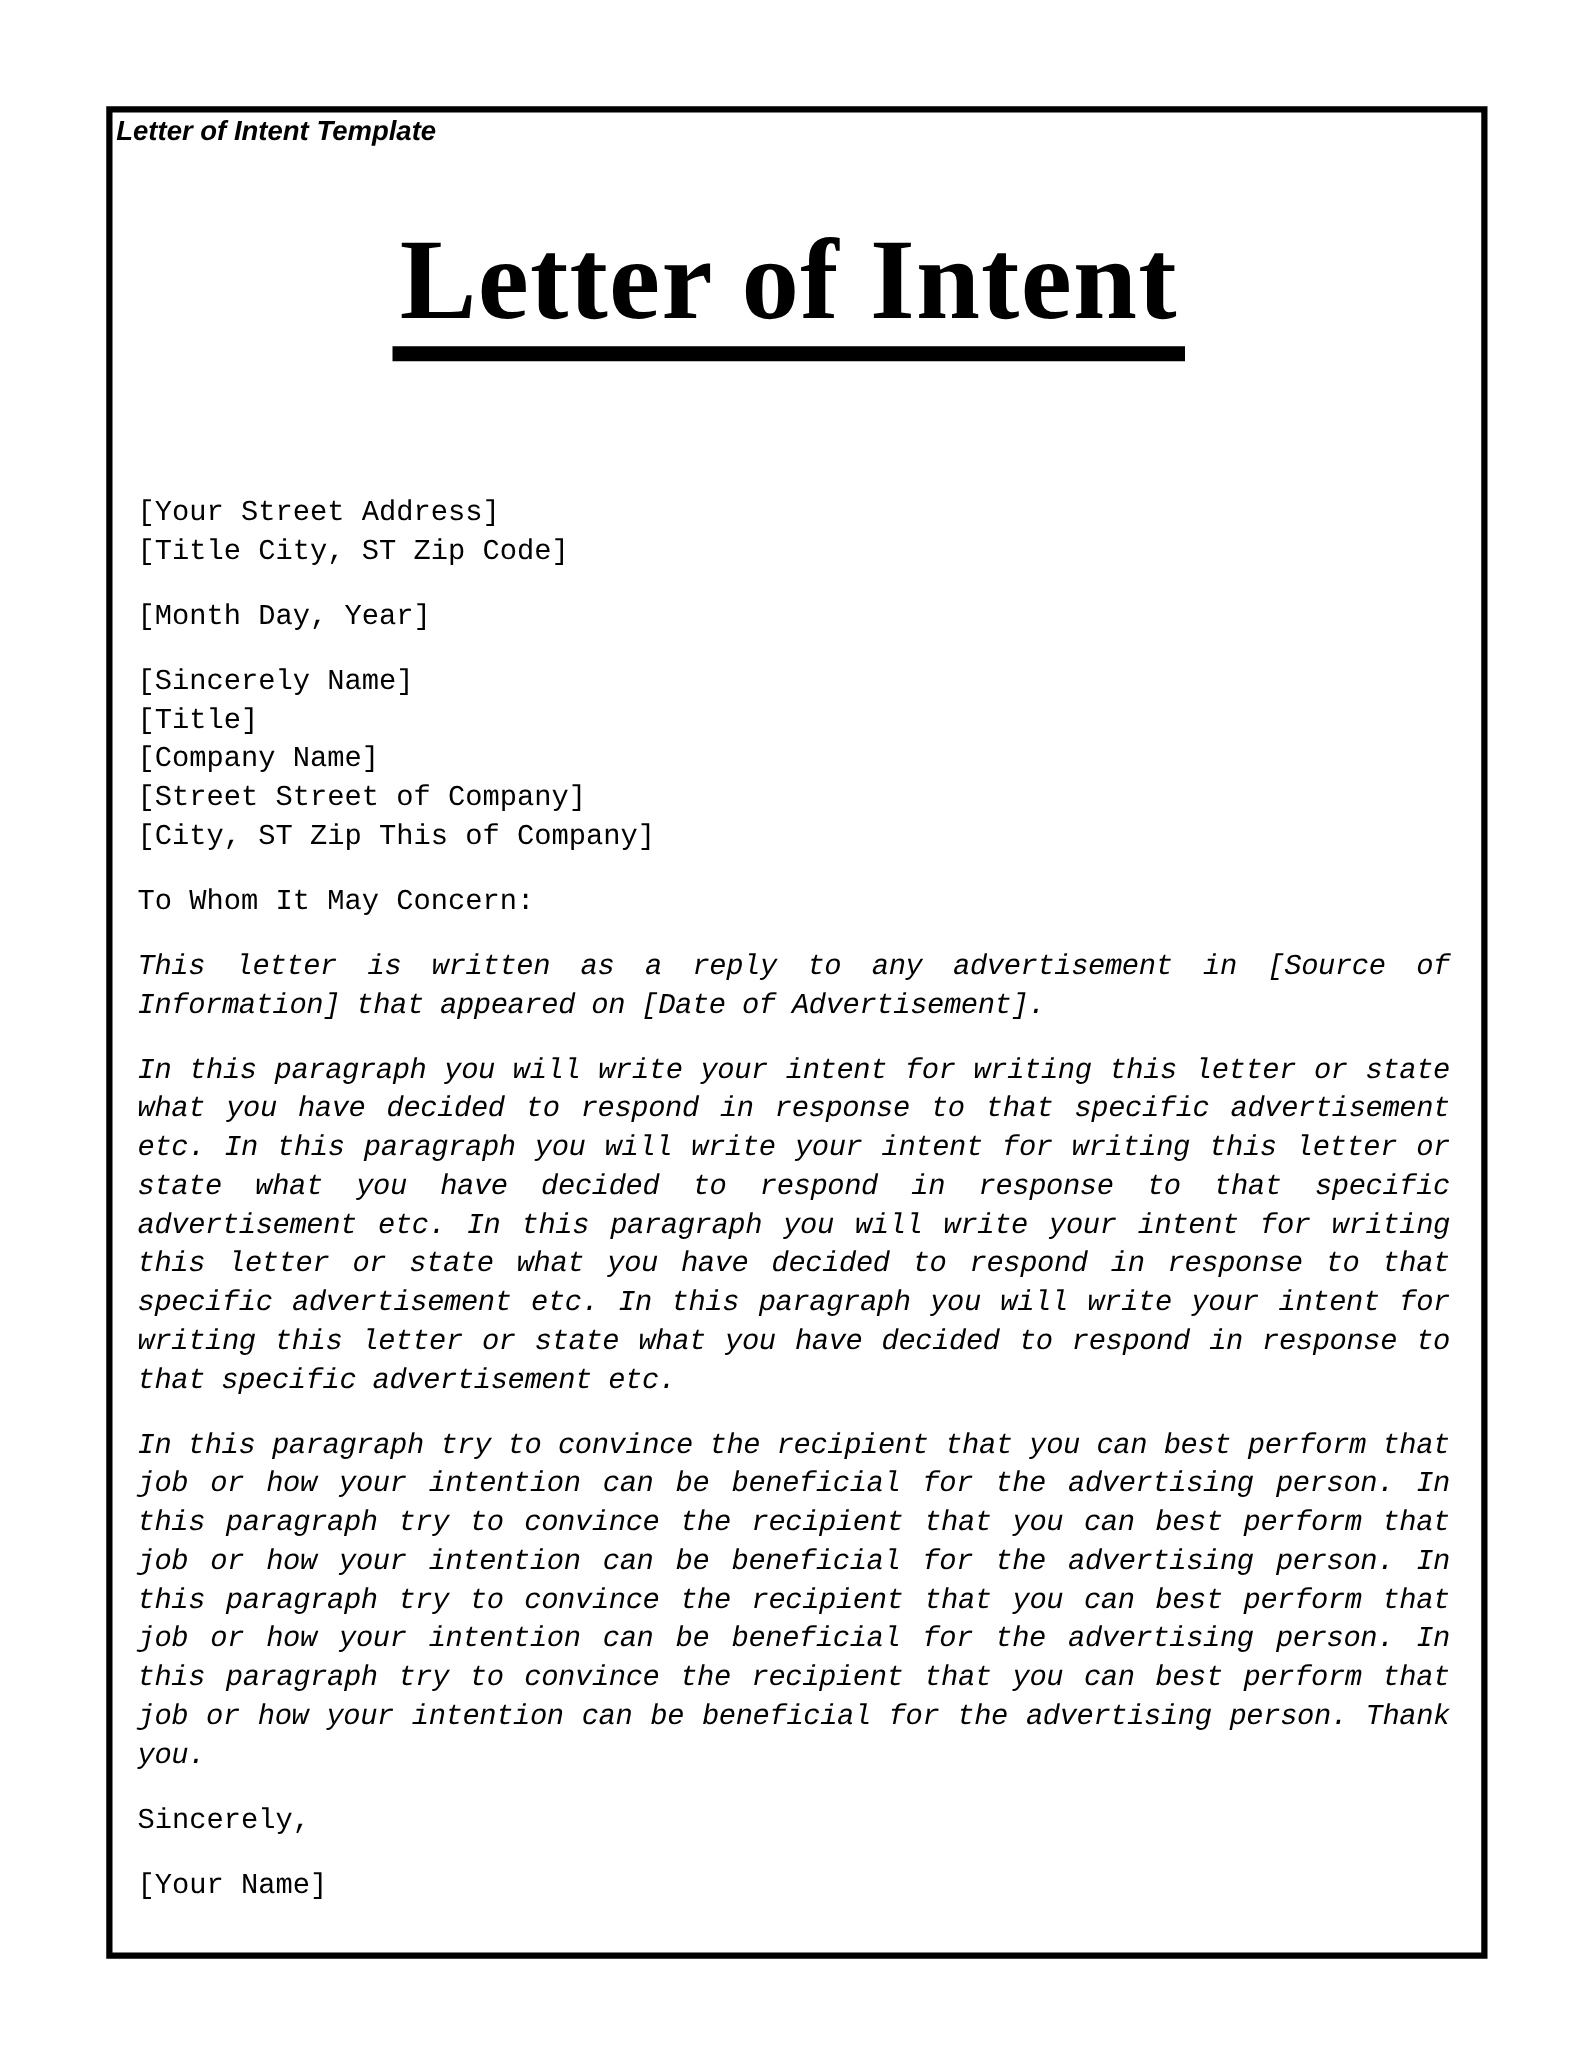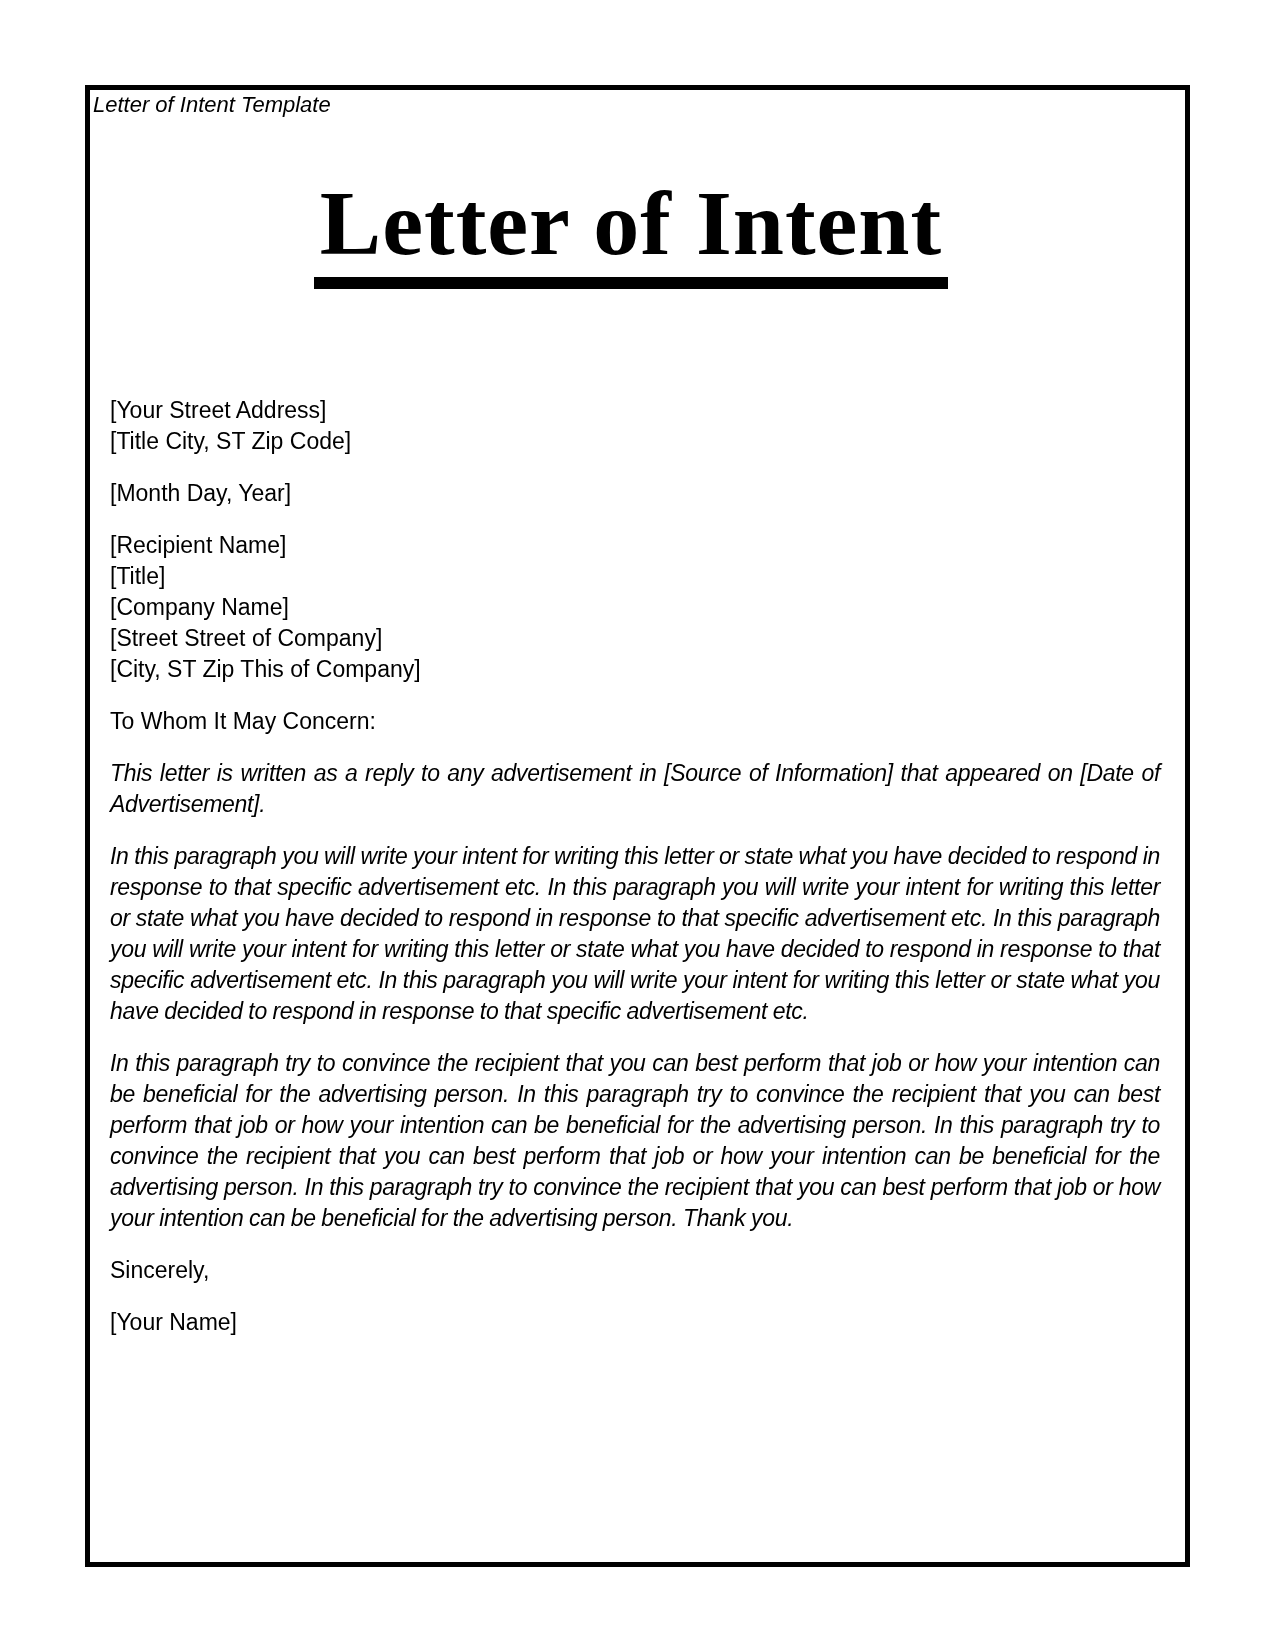--- a/index.html
+++ b/index.html
@@ -20,21 +20,21 @@
     left: 85px;
     top: 85px;
     width: 1105px;
     height: 1482px;
     border: 5px solid #000000;
     box-sizing: border-box;
     background: #ffffff;
   }
   .template-label {
     font-style: italic;
-    font-weight: normal;
+    font-weight: bold;
     font-size: 22px;
     line-height: 24px;
     padding: 3px 0 0 3px;
     white-space: nowrap;
   }
   .title-wrap {
     text-align: center;
     margin-top: 60px;
     padding-right: 55px;
     padding-left: 42px;
@@ -48,21 +48,21 @@
     line-height: 1;
     letter-spacing: 1px;
     padding: 0 6px 8px 6px;
     border-bottom: 12px solid #000000;
   }
   .letter-body {
     margin: 106px 25px 0 20px;
     font-size: 23px;
     line-height: 31px;
   }
-  .letter-body p { margin: 0 0 21px 0; }
+  .letter-body p { margin: 0 0 21px 0; font-family: Liberation Mono, monospace; }
   .line { display: block; }
   .body-para {
     font-style: italic;
     font-size: 23px;
     text-align: justify;
     letter-spacing: -0.3px;
     word-spacing: -0.5px;
   }
   .your-name { margin-bottom: 0; }
 </style>
@@ -82,21 +82,21 @@
     <p>
       <span class="line">[Your Street Address]</span>
       <span class="line">[Title City, ST Zip Code]</span>
     </p>
 
     <p>
       <span class="line">[Month Day, Year]</span>
     </p>
 
     <p>
-      <span class="line">[Recipient Name]</span>
+      <span class="line">[Sincerely Name]</span>
       <span class="line">[Title]</span>
       <span class="line">[Company Name]</span>
       <span class="line">[Street Street of Company]</span>
       <span class="line">[City, ST Zip This of Company]</span>
     </p>
 
     <p>To Whom It May Concern:</p>
 
     <p class="body-para">This letter is written as a reply to any advertisement in [Source of Information] that appeared on [Date of Advertisement].</p>
 

